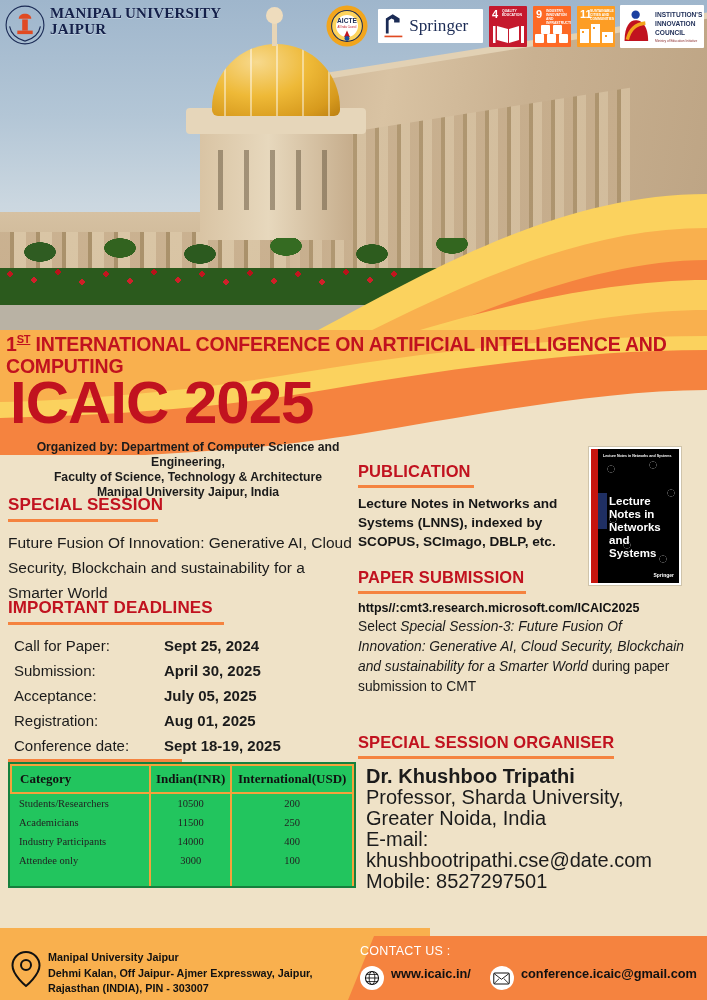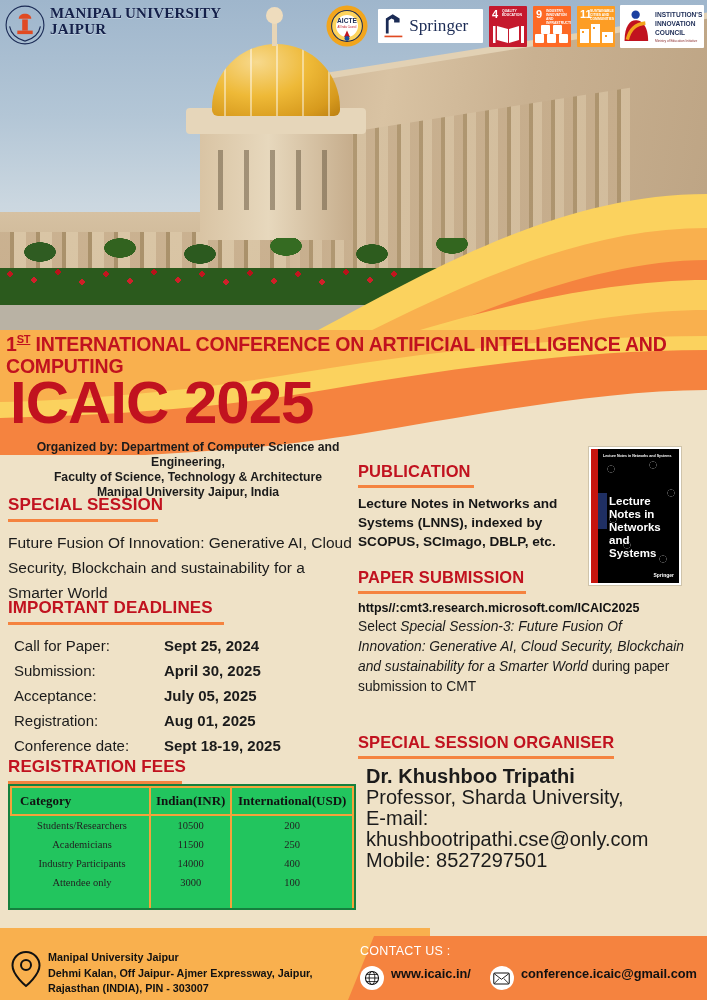--- a/index.html
+++ b/index.html
@@ -120,21 +120,21 @@
   .dl-v{font-weight:bold;}
 
   #fees{top:757px;}
   #fees .sec-head{font-size:17px;}
   #fees .rule{width:174px;}
   .fee-wrap{width:344px;border:2px solid #15803d;background:#22c55e;}
   .fee-tbl{width:100%;border-collapse:collapse;font-family:"Liberation Serif",serif;}
   .fee-tbl th{border:2px solid #f5a23c;font-size:13px;font-weight:bold;color:#111;padding:5px 4px;}
   .fee-tbl th.cat{text-align:left;padding-left:8px;width:125px;}
   .fee-tbl td{border-left:2px solid #f5a23c;border-right:2px solid #f5a23c;font-size:10.5px;color:#222;padding:4px 4px;text-align:center;}
-  .fee-tbl td.cat{text-align:center;padding-left:8px;border-left:none;}
+  .fee-tbl td.cat{text-align:left;padding-left:8px;border-left:none;}
   .fee-tbl tbody tr:last-child td{padding-bottom:20px;}
 
   #publication{top:462px;}
   #publication .sec-head{font-size:16.5px;}
   #publication .rule{width:116px;}
   .pub-body{margin-top:6px;width:222px;color:#161616;font-size:13.6px;font-weight:bold;line-height:19px;}
 
   #papersub{top:568px;}
   #papersub .sec-head{font-size:16.5px;}
   #papersub .rule{width:168px;}
@@ -345,21 +345,20 @@
         </tr>
         <tr>
           <td class="dl-k">Conference date:</td>
           <td class="dl-v">Sept 18-19, 2025</td>
         </tr>
       </tbody>
     </table>
   </div>
 
   <div class="col-l" id="fees">
-    <div class="sec-head">REGISTRATION FEES</div>
     <div class="sec-rule rule"></div>
     <div class="fee-wrap">
       <table class="fee-tbl">
         <thead>
           <tr>
             <th class="cat">Category</th>
             <th>Indian(INR)</th>
             <th>International(USD)</th>
           </tr>
         </thead>
@@ -412,21 +411,22 @@
     <div class="ps-url">https//:cmt3.research.microsoft.com/ICAIC2025</div>
     <div class="ps-body"><span>Select </span><i>Special Session-3: Future Fusion Of Innovation: Generative AI, Cloud Security, Blockchain and sustainability for a Smarter World</i><span> during paper submission to CMT</span></div>
   </div>
 
   <div class="col-r" id="organiser">
     <div class="sec-head">SPECIAL SESSION ORGANISER</div>
     <div class="sec-rule rule"></div>
     <div class="org-body">
       <div class="org-name">Dr. Khushboo Tripathi</div>
       <div>Professor, Sharda University,</div>
-      <div>E-mail: khushbootripathi.cse@only.com</div>
+      <div>Greater Noida, India</div>
+      <div>E-mail: khushbootripathi.cse@date.com</div>
       <div>Mobile: 8527297501</div>
     </div>
   </div>
 
   <div class="foot">
     <div class="foot-top-strip"></div>
     <div class="foot-l"></div>
     <div class="foot-r"></div>
 
     <svg class="pin" viewBox="0 0 32 38">

